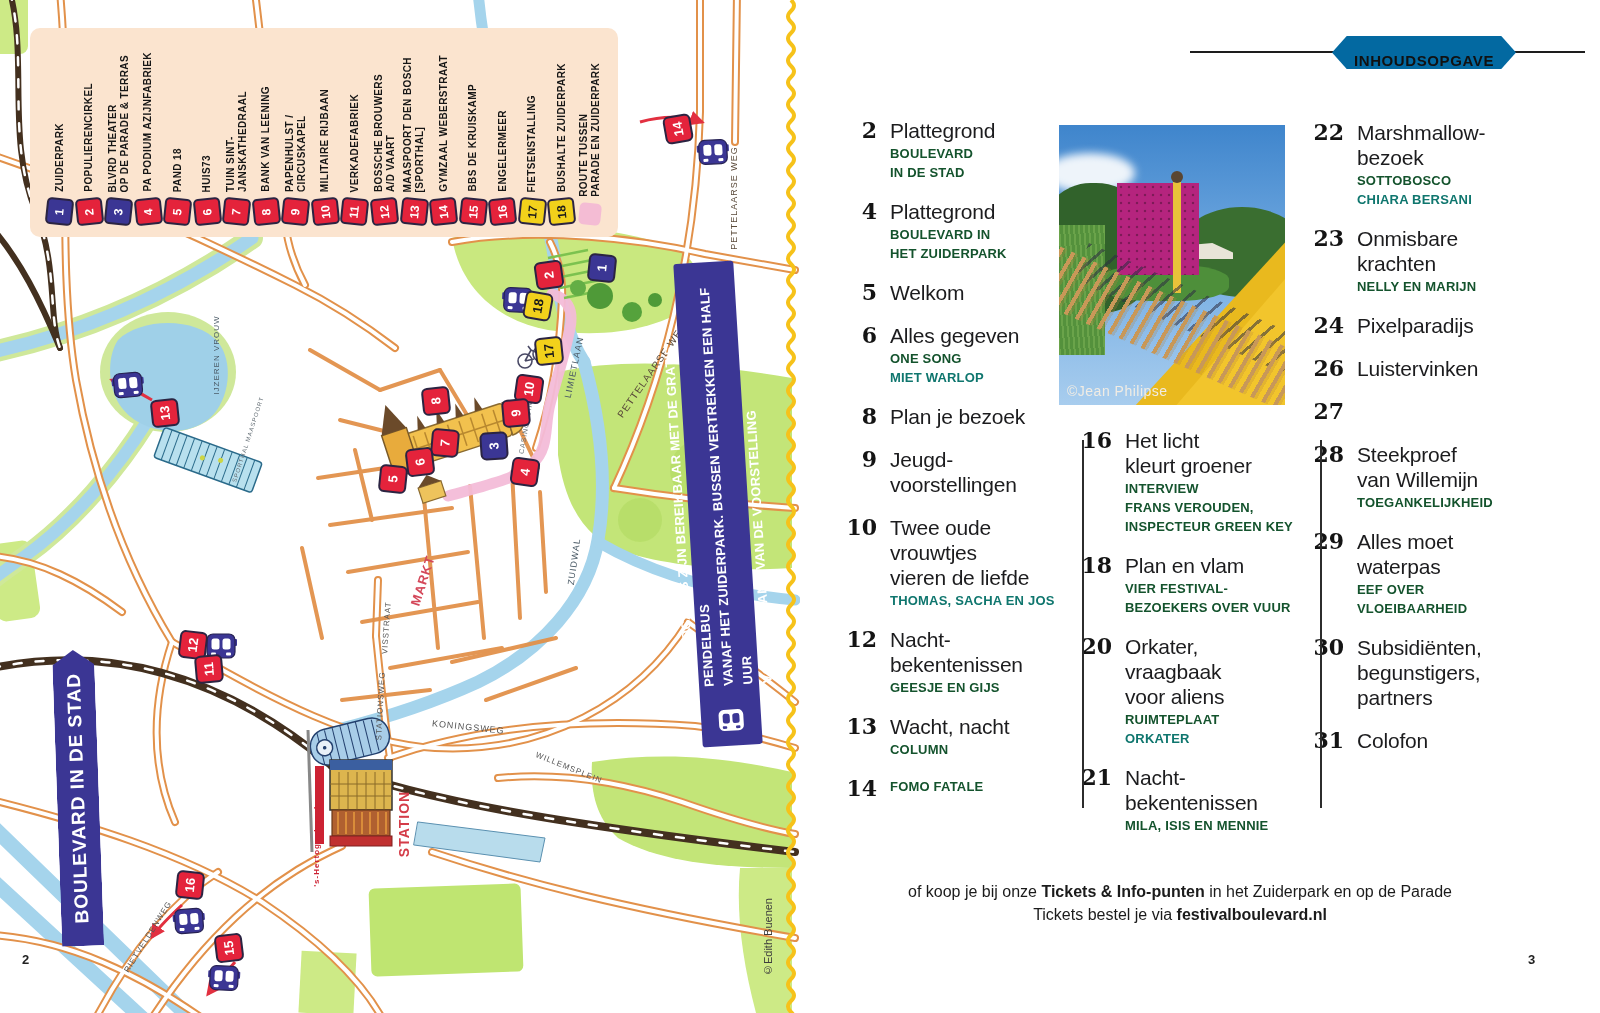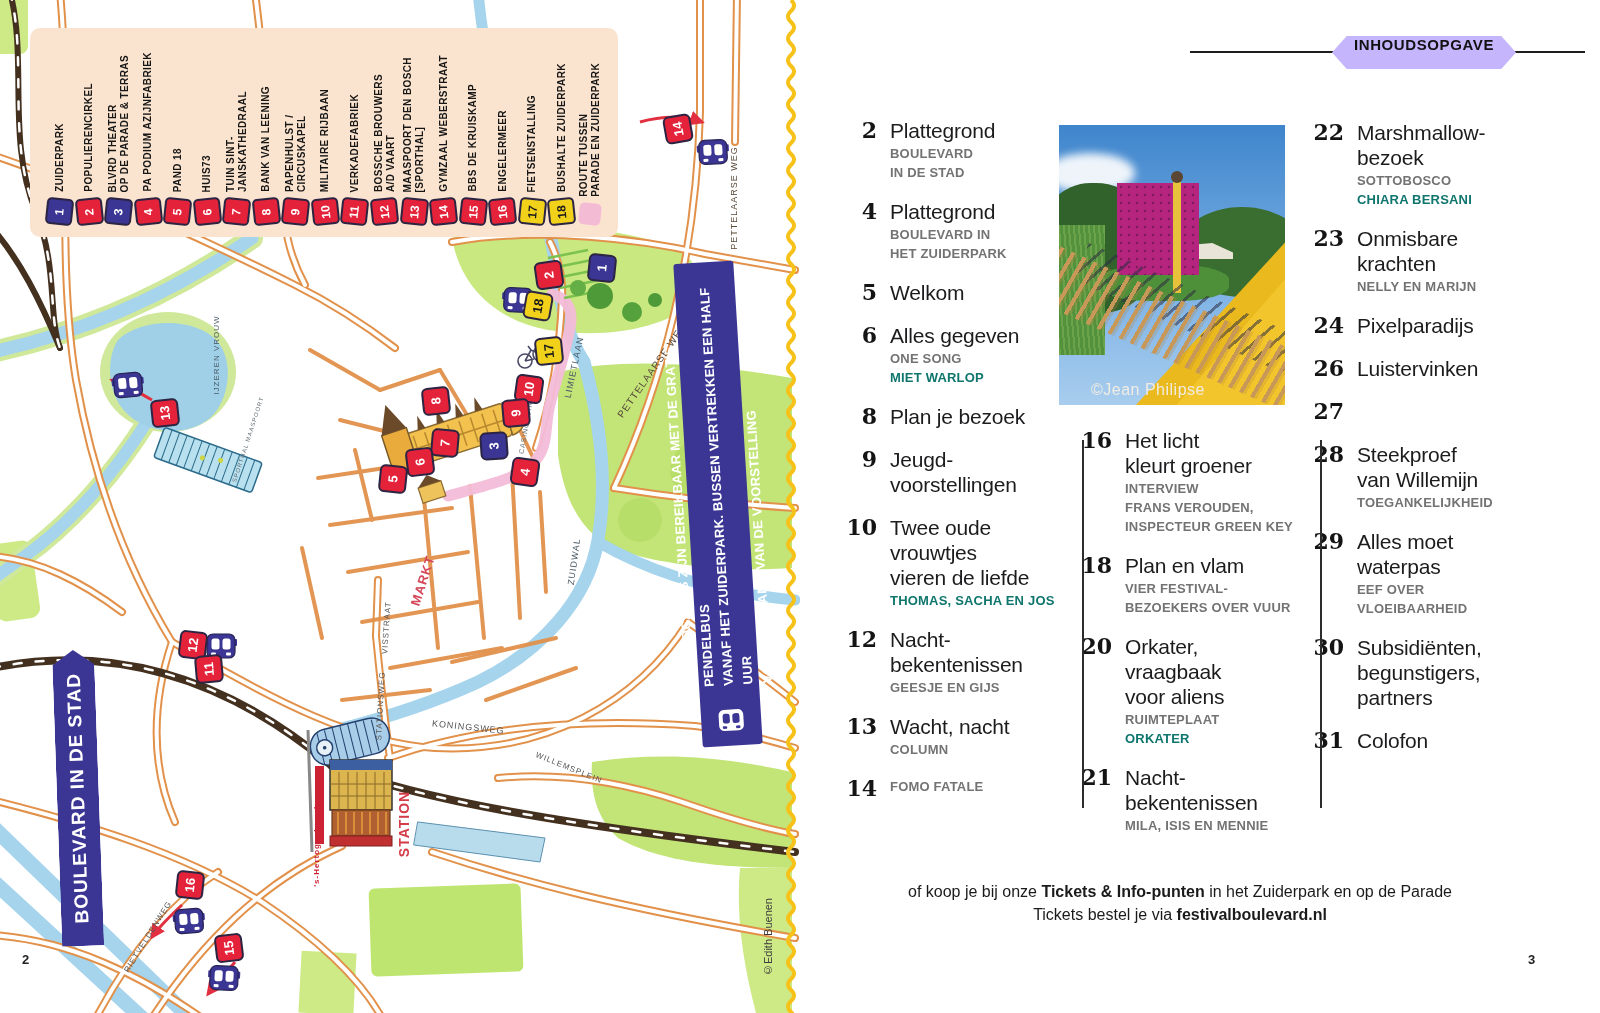--- a/index.html
+++ b/index.html
@@ -26,34 +26,34 @@
                   padding:10px 4px 60px 4px;box-sizing:border-box;}
   #banner-shuttle .vtxt{font-size:13px;line-height:1.5;letter-spacing:.3px;white-space:pre-line;text-align:left;}
   #banner-shuttle svg{position:absolute;bottom:12px;left:50%;transform:translateX(-50%);}
   #map-credit{position:absolute;left:762px;top:898px;writing-mode:vertical-rl;transform:rotate(180deg);
               font-size:11px;color:#3d3d3d;}
   .pagenum{position:absolute;font-size:13px;font-weight:bold;color:#222;}
   #pagenum-left{left:22px;top:952px;}
   #pagenum-right{left:1528px;top:952px;}
   
   #hdr-line{position:absolute;left:1190px;top:51px;width:395px;height:2px;background:#1d1d1d;}
-  #hdr-ribbon{position:absolute;left:1332px;top:36px;width:184px;height:33px;background:#c4b5fd;
+  #hdr-ribbon{position:absolute;left:1332px;top:36px;width:184px;height:33px;background:#0369a1;
               clip-path:polygon(0 50%,8% 0,92% 0,100% 50%,92% 100%,8% 100%);
-              display:flex;align-items:flex-start;justify-content:center;}
+              display:flex;align-items:flex-end;justify-content:center;}
   #hdr-ribbon span{font-weight:800;font-size:15px;letter-spacing:.6px;color:#111;}
   .toc-col{position:absolute;display:flex;flex-direction:column;gap:18px;}
   #toc-col1{left:833px;top:118px;width:238px;}
   #toc-col2{left:1068px;top:428px;width:228px;}
   #toc-col3{left:1300px;top:120px;width:245px;}
   .toc-entry{display:grid;grid-template-columns:44px 1fr;column-gap:13px;}
   .toc-num{font-family:"DejaVu Serif",serif;font-weight:bold;font-size:22px;line-height:25px;
            text-align:right;color:#141414;}
   .toc-title{font-size:21px;line-height:25px;color:#1c1c1e;white-space:pre-line;letter-spacing:-.2px;}
   .toc-sub{font-weight:bold;font-size:13px;line-height:16px;letter-spacing:.2px;margin-top:3px;}
-  .sub-p{color:#737373;} .sub-r{color:#0f766e;}
+  .sub-p{color:#14532d;} .sub-r{color:#0f766e;}
   .toc-divider{position:absolute;width:1.5px;background:#2c2c2c;top:440px;height:368px;}
   #divider-1{left:1082px;} #divider-2{left:1320px;}
   
   #photo{position:absolute;left:1059px;top:125px;width:226px;height:280px;overflow:hidden;background:#4a8fd4;}
   .ph{position:absolute;}
   #ph-sky{inset:0;background:linear-gradient(180deg,#3f85cc 0%,#7ab0e4 55%,#a8cdee 100%);width:100%;height:100%;}
   #ph-cloud{left:-14px;top:28px;width:90px;height:40px;background:#eef4fa;border-radius:50%;filter:blur(4px);}
   #ph-trees-l{left:-20px;top:58px;width:120px;height:130px;background:#31622b;border-radius:45% 55% 50% 50%;}
   #ph-trees-r{left:118px;top:82px;width:130px;height:90px;background:#3a6e30;border-radius:50%;}
   #ph-reeds{left:0px;top:100px;width:46px;height:130px;background:repeating-linear-gradient(85deg,#6aa34a 0 2px,#54913c 2px 5px);}
@@ -64,21 +64,21 @@
   #ph-ribbon{left:114px;top:56px;width:8px;height:112px;background:#e8c23a;}
   #ph-figure{left:112px;top:46px;width:12px;height:12px;background:#5a4632;border-radius:50%;}
   #ph-path{left:0;top:0;width:226px;height:280px;background:#e9b91e;
            clip-path:polygon(34% 100%,100% 42%,100% 100%);}
   #ph-path2{left:0;top:0;width:226px;height:280px;background:#f2c52c;
            clip-path:polygon(52% 100%,100% 55%,100% 100%);}
   #ph-shadow{left:30px;top:118px;width:240px;height:40px;transform:rotate(24deg);transform-origin:0 0;
              background:repeating-linear-gradient(115deg,rgba(45,45,65,.55) 0 3px,rgba(45,45,65,0) 3px 13px);}
   #ph-fence{left:-20px;top:112px;width:300px;height:60px;transform:rotate(24deg) skewX(-6deg);transform-origin:0 0;
             background:repeating-linear-gradient(90deg,#c89858 0 4px,rgba(180,130,60,.25) 4px 7px,rgba(0,0,0,0) 7px 12px);}
-  #ph-credit{left:8px;bottom:6px;color:#f0ece4;font-size:16px;letter-spacing:.5px;margin-left:24px;}
+  #ph-credit{left:8px;bottom:6px;color:#f0ece4;font-size:14px;letter-spacing:.5px;}
   
   #toc-footer{position:absolute;left:810px;top:880px;width:740px;text-align:center;font-size:16px;
               line-height:1.45;color:#1b1b1b;}
 </style>
 </head>
 <body>
 
 <div id="page">
 
   <svg id="map-svg" width="800" height="1013" viewBox="0 0 800 1013">

